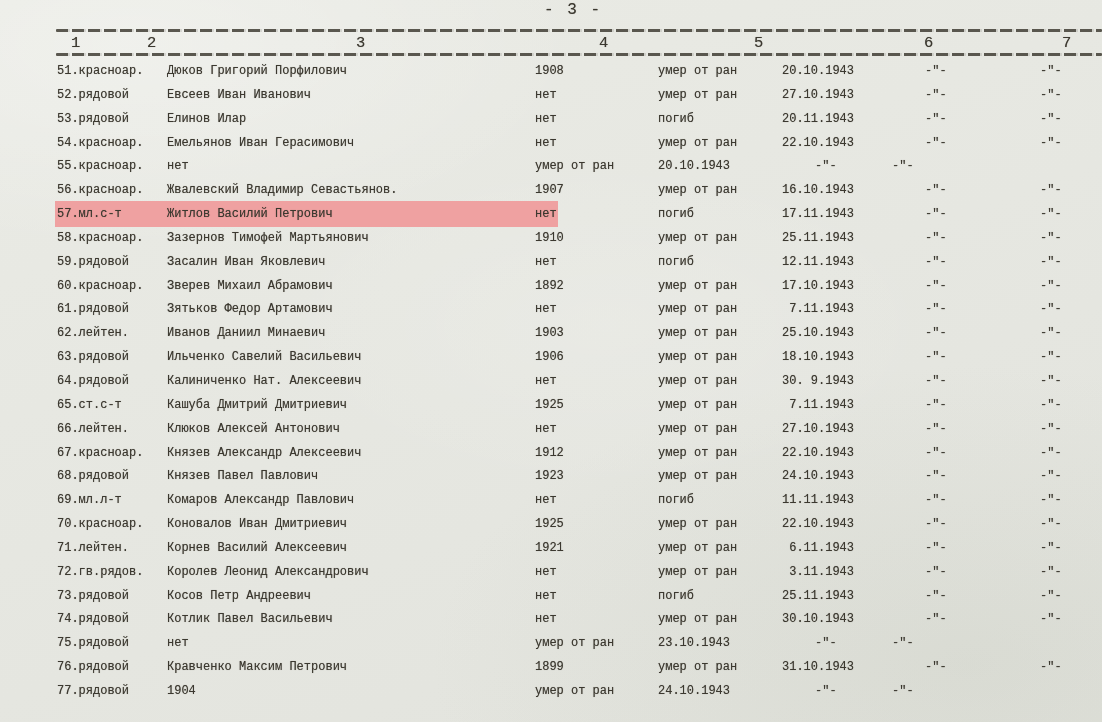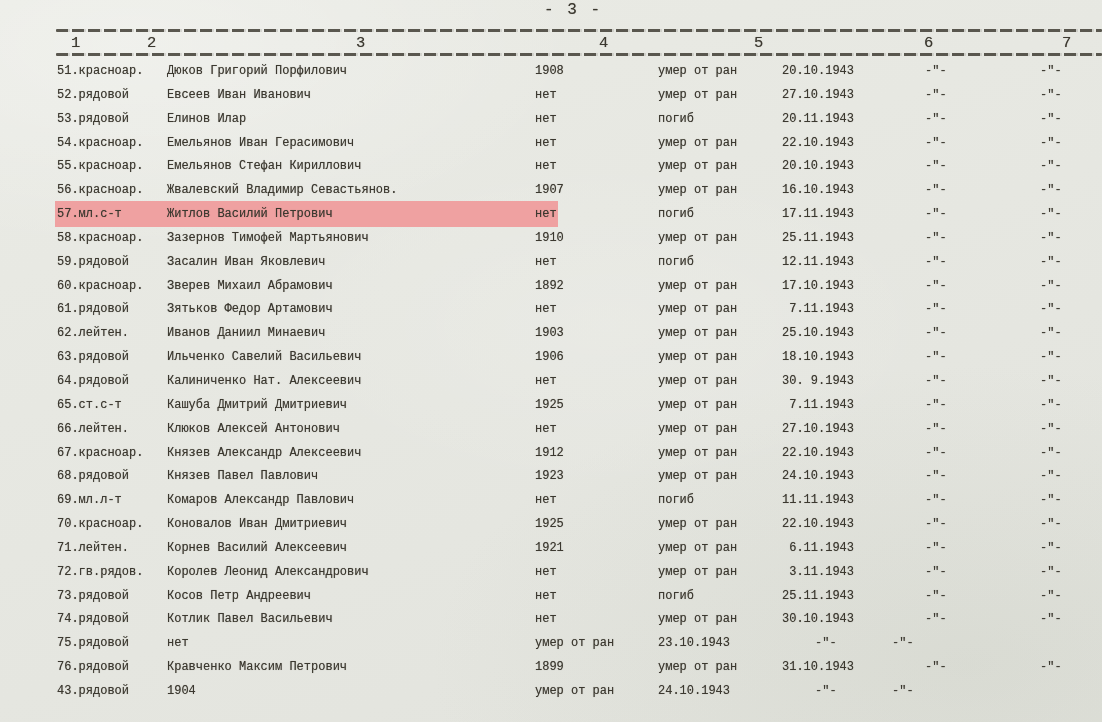--- a/index.html
+++ b/index.html
@@ -110,21 +110,20 @@
     <span class="c c-name">Емельянов Иван Герасимович</span>
     <span class="c c-year">нет</span>
     <span class="c c-cause">умер от ран</span>
     <span class="c c-date">22.10.1943</span>
     <span class="c c-d6">-"-</span>
     <span class="c c-d7">-"-</span>
   </div>
 
   <div class="row">
     <span class="c c-rank">55.красноар.</span>
-    <span class="c c-name">Емельянов Стефан Кириллович</span>
     <span class="c c-year">нет</span>
     <span class="c c-cause">умер от ран</span>
     <span class="c c-date">20.10.1943</span>
     <span class="c c-d6">-"-</span>
     <span class="c c-d7">-"-</span>
   </div>
 
   <div class="row">
     <span class="c c-rank">56.красноар.</span>
     <span class="c c-name">Жвалевский Владимир Севастьянов.</span>
@@ -328,21 +327,21 @@
     <span class="c c-rank">76.рядовой</span>
     <span class="c c-name">Кравченко Максим Петрович</span>
     <span class="c c-year">1899</span>
     <span class="c c-cause">умер от ран</span>
     <span class="c c-date">31.10.1943</span>
     <span class="c c-d6">-"-</span>
     <span class="c c-d7">-"-</span>
   </div>
 
   <div class="row">
-    <span class="c c-rank">43.рядовой</span>
+    <span class="c c-rank">77.рядовой</span>
     <span class="c c-year">1904</span>
     <span class="c c-cause">умер от ран</span>
     <span class="c c-date">24.10.1943</span>
     <span class="c c-d6">-"-</span>
     <span class="c c-d7">-"-</span>
   </div>
 </div>
 
 </div>
 

